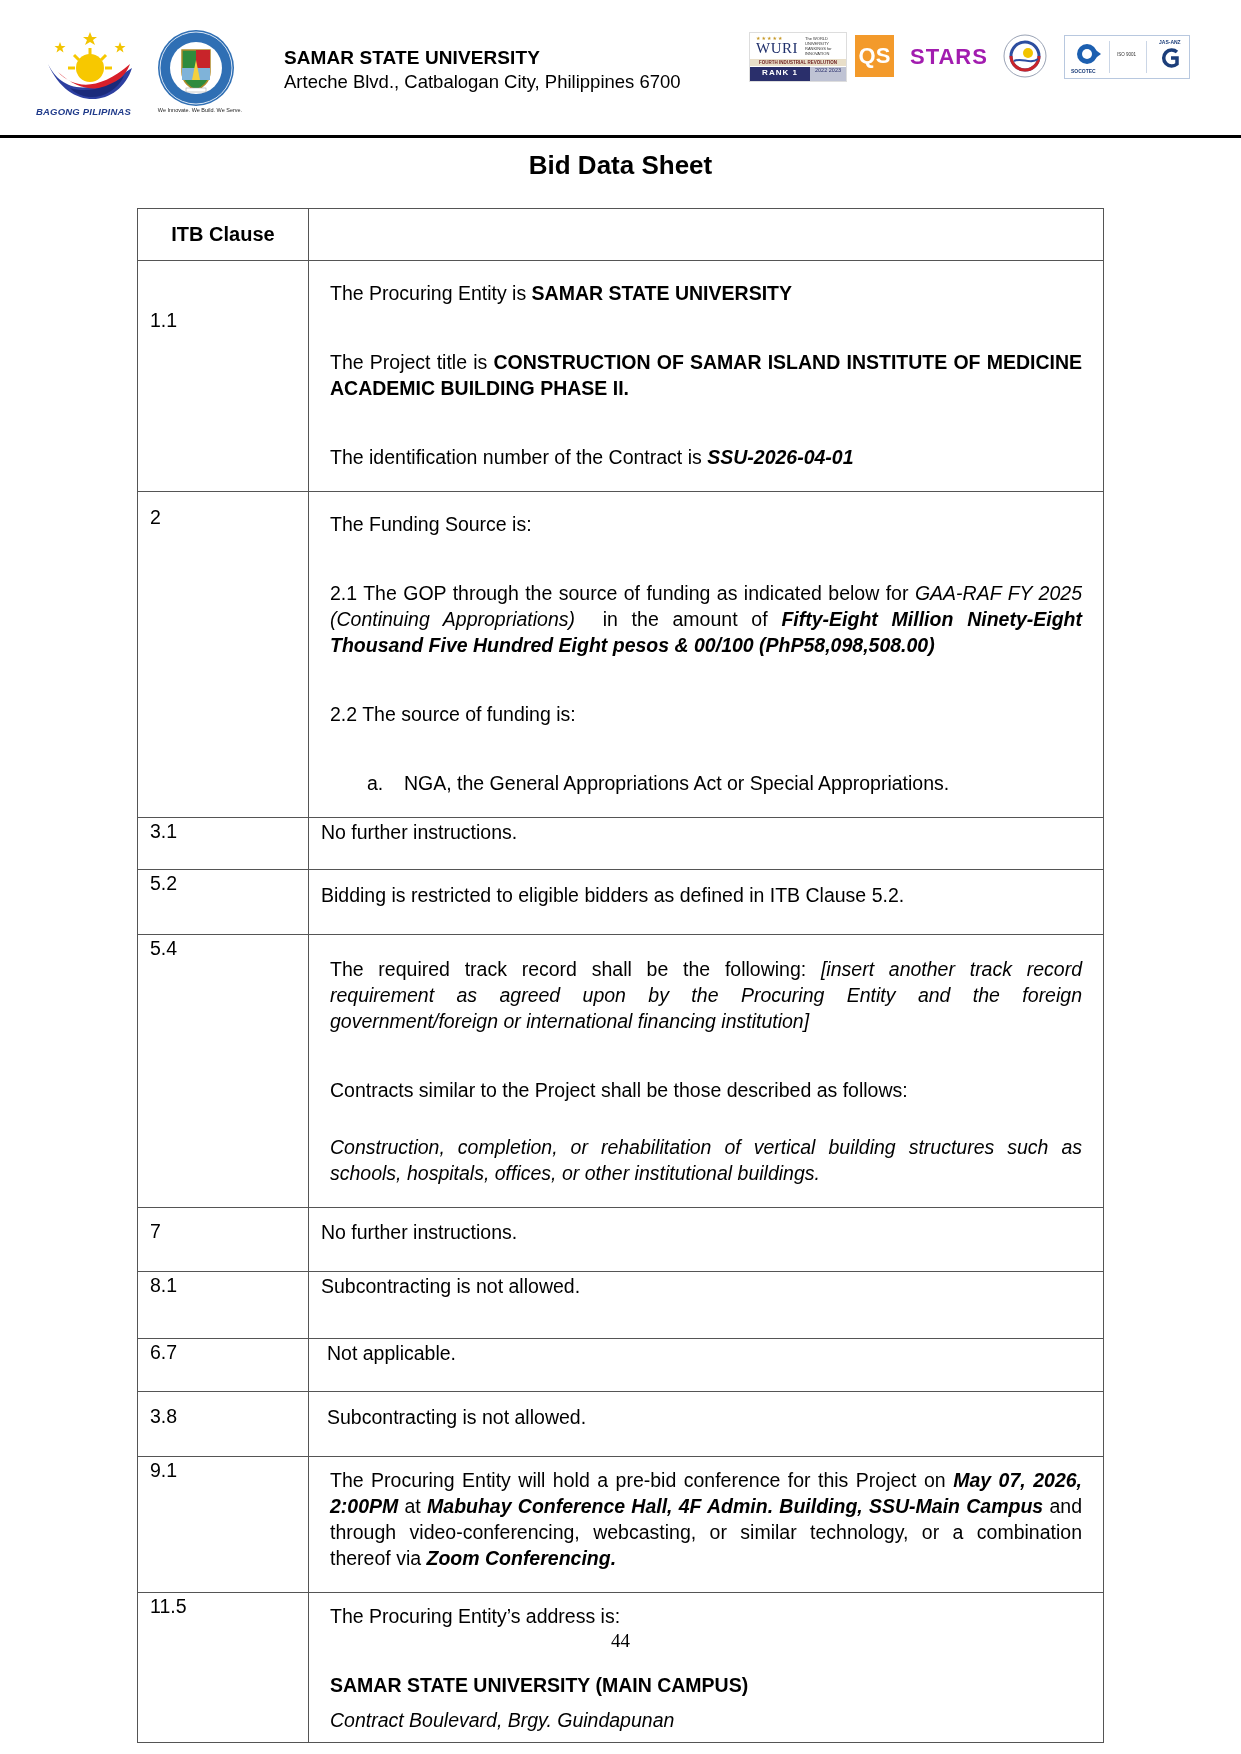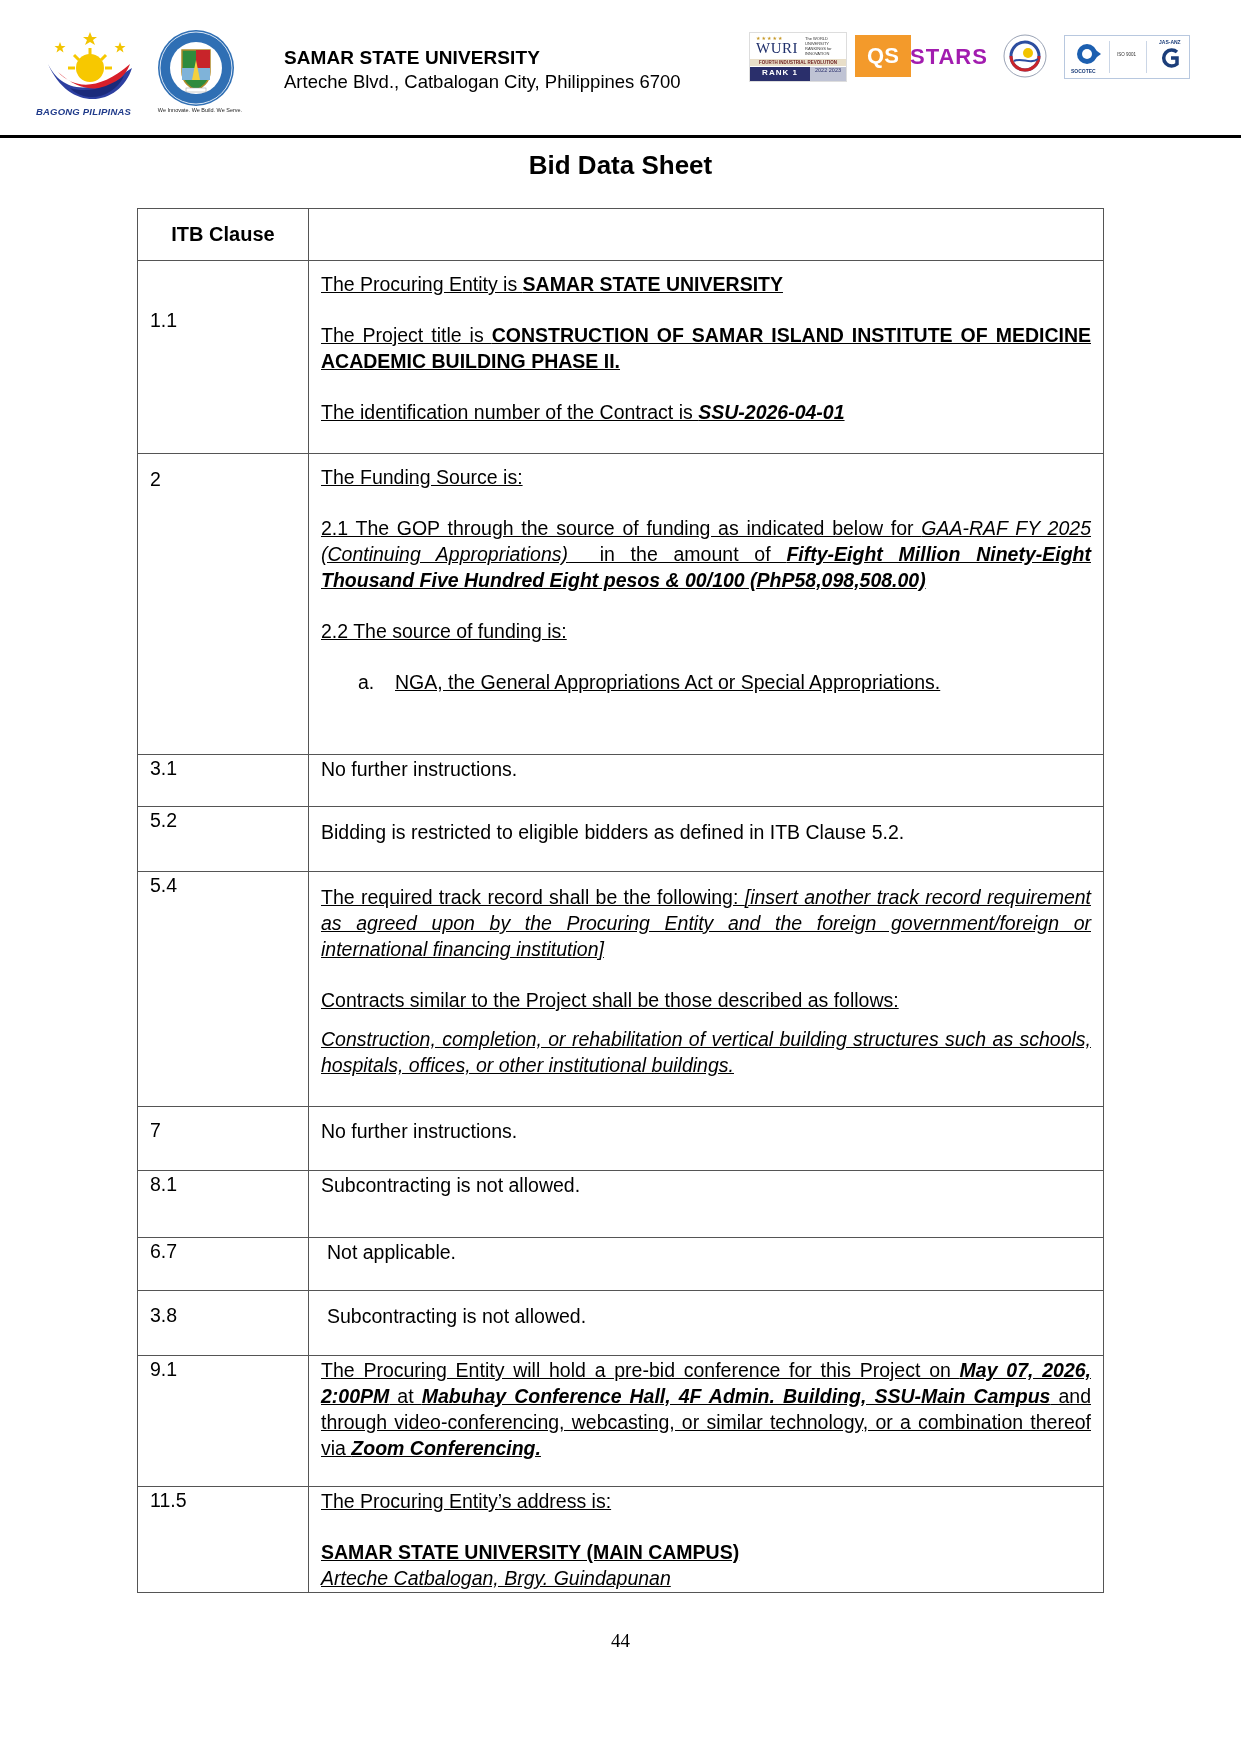--- a/index.html
+++ b/index.html
@@ -15,42 +15,42 @@
   .univ-address { position: absolute; left: 284px; top: 71px; font-size: 18.5px; }
 
   .badge-wuri { position: absolute; left: 749px; top: 32px; width: 96px; height: 48px; border: 1px solid #ddd; background: #fff; }
   .badge-wuri .wuri-stars { position: absolute; left: 6px; top: 2px; font-size: 5px; color: #c89b2a; letter-spacing: 1px; }
   .badge-wuri .wuri-word { position: absolute; left: 6px; top: 7px; font-family: "Liberation Serif", serif; font-size: 15px; color: #1f2f6b; letter-spacing: 0.5px; }
   .badge-wuri .wuri-side { position: absolute; left: 55px; top: 3px; width: 38px; font-size: 4px; line-height: 5px; color: #333; }
   .badge-wuri .wuri-band { position: absolute; left: 0; top: 26px; width: 96px; height: 7px; background: #e9dfc9; font-size: 4.5px; line-height: 7px; color: #6b1a1a; text-align: center; font-weight: bold; }
   .badge-wuri .wuri-rank { position: absolute; left: 0; top: 34px; width: 60px; height: 14px; background: #2a2f6b; color: #fff; font-size: 8px; font-weight: bold; line-height: 12px; text-align: center; letter-spacing: 1px; }
   .badge-wuri .wuri-year { position: absolute; left: 60px; top: 34px; width: 36px; height: 14px; background: #bfc3d4; color: #2a2f6b; font-size: 5.5px; line-height: 7px; text-align: center; }
 
-  .badge-qs { position: absolute; left: 855px; top: 35px; width: 56px; height: 42px; background: #f39a2b; color: #fff; font-weight: bold; font-size: 22px; line-height: 42px; text-align: center; }
+  .badge-qs { position: absolute; left: 855px; top: 35px; width: 39px; height: 42px; background: #f39a2b; color: #fff; font-weight: bold; font-size: 22px; line-height: 42px; text-align: center; }
   .badge-stars { position: absolute; left: 910px; top: 44px; font-size: 22px; font-weight: bold; letter-spacing: 1px; color: #a21caf; }
   .badge-seal { position: absolute; left: 1002px; top: 33px; width: 46px; height: 46px; }
   .badge-iso { position: absolute; left: 1064px; top: 35px; width: 124px; height: 42px; border: 1px solid #b8c8df; background: #fff; }
   .badge-iso .iso-label { position: absolute; left: 52px; top: 16px; font-size: 4.5px; color: #333; }
   .badge-iso .iso-soc { position: absolute; left: 6px; top: 32px; font-size: 5px; color: #1c3e7a; font-weight: bold; }
   .badge-iso .iso-jas { position: absolute; left: 94px; top: 3px; font-size: 5px; color: #1c3e7a; font-weight: bold; }
   .badge-iso .iso-mid { position: absolute; left: 44px; top: 5px; width: 36px; height: 32px; border-left: 1px solid #cbd6e6; border-right: 1px solid #cbd6e6; }
 
   .header-rule { position: absolute; left: 0; top: 135px; width: 1241px; height: 3px; background: #000; }
 
   
   .doc-title { position: absolute; left: 0; top: 150px; width: 1241px; text-align: center; font-size: 26px; font-weight: bold; }
 
   
   .bds-table { position: absolute; left: 137px; top: 208px; width: 967px; border-collapse: collapse; table-layout: fixed; }
   .bds-table td, .bds-table th { border: 1.5px solid #555; vertical-align: top; padding: 0; }
   .col-clause { width: 171px; }
   .bds-table th { height: 51px; vertical-align: middle; font-size: 20px; font-weight: bold; text-align: center; }
   .clause-cell { font-size: 19.5px; padding: 8px 12px 0 12px !important; }
   .content-cell { font-size: 19.5px; padding: 10px 12px 12px 12px !important; line-height: 26px; }
-  .content-cell p { margin: 0; text-align: justify; text-decoration: underline; }
+  .content-cell p { margin: 9px; text-align: justify; }
   .gap { height: 25px; }
   .b { font-weight: bold; }
   .i { font-style: italic; }
   .bi { font-weight: bold; font-style: italic; }
   .list-a { padding-left: 37px; }
   .list-a .marker { display: inline-block; width: 37px; }
   .indent1 { padding-left: 6px; }
 
   .page-number { position: absolute; left: 0; top: 1630px; width: 1241px; text-align: center; font-family: "Liberation Serif", serif; font-size: 19px; }
 </style>
@@ -212,19 +212,19 @@
       <p><span>The Procuring Entity will hold a pre-bid conference for this Project on </span><span class="bi">May 07, 2026, 2:00PM</span><span style="white-space:pre"> at </span><span class="bi">Mabuhay Conference Hall, 4F Admin. Building, SSU-Main Campus</span><span> and through video-conferencing, webcasting, or similar technology, or a combination thereof via </span><span class="bi">Zoom Conferencing.</span></p>
     </td>
   </tr>
 
   <tr style="height:106px">
     <td class="clause-cell" style="padding-top:2px !important">11.5</td>
     <td class="content-cell" style="padding-top:1px !important; padding-bottom:0 !important">
       <p>The Procuring Entity’s address is:</p>
       <div class="gap"></div>
       <p class="b">SAMAR STATE UNIVERSITY (MAIN CAMPUS)</p>
-      <p class="i">Arteche Catbalogan, Brgy. Guindapunan</p>
+      <p class="i">Contract Boulevard, Brgy. Guindapunan</p>
     </td>
   </tr>
 </tbody>
   </table>
 
 <div class="page-number">44</div>
 
 </body></html>

